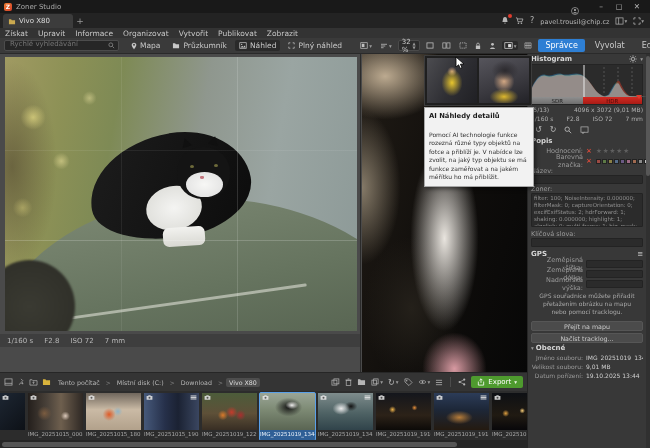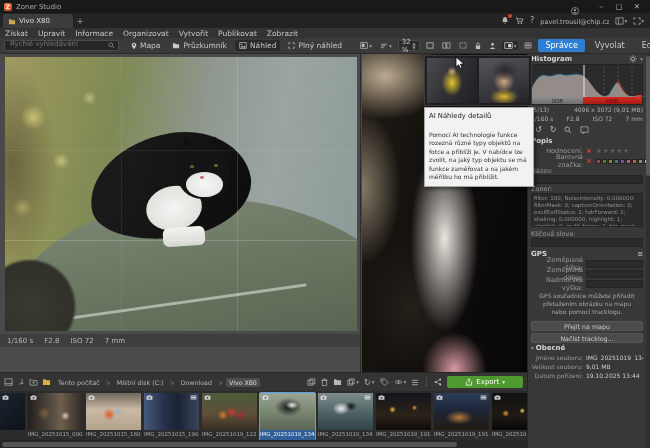--- a/index.html
+++ b/index.html
@@ -94,21 +94,21 @@
       radial-gradient(ellipse 14px 18px at 50% 55%,#e8c62e,rgba(232,198,46,0) 75%),
       radial-gradient(circle 6px at 50% 30%,#caa27e,rgba(202,162,126,0) 80%),
       linear-gradient(120deg,#4c4c50 0%,#2e2e33 55%,#202024 100%);}
   .fly-img.face{background:
       radial-gradient(ellipse 16px 12px at 52% 28%,#2c2a2e,rgba(44,42,46,0) 85%),
       radial-gradient(ellipse 13px 14px at 50% 52%,#d2a783,rgba(210,167,131,0) 80%),
       radial-gradient(ellipse 18px 10px at 50% 86%,#ddb82e,rgba(221,184,46,0) 80%),
       linear-gradient(160deg,#56555c 0%,#39383e 60%,#222227 100%);}
   .tooltip{position:absolute;left:424px;top:107px;width:110px;background:#f2f2f2;border:1px solid #a8a8a8;z-index:21;
            padding:4px 4px 5px 4px;box-shadow:2px 2px 4px rgba(0,0,0,.45);}
-  .tt-title{font-size:6.8px;font-weight:normal;color:#1a1a1a;margin-bottom:11px;}
+  .tt-title{font-size:6.8px;font-weight:bold;color:#1a1a1a;margin-bottom:11px;}
   .tt-body{font-size:6px;color:#333;line-height:1.4;}
   .cursor{position:absolute;left:455px;top:56px;z-index:25;}
   
   .panel{position:absolute;left:527px;top:54px;width:123px;height:394px;background:#383838;border-left:1px solid #262626;z-index:5;
          font-size:6.5px;color:#c5c5c5;}
   .panel-scroll{position:absolute;right:0;top:0;width:4px;height:100%;background:#303030;}
   .panel-scroll .pthumb{position:absolute;left:0;top:2px;width:4px;height:120px;background:#575757;border-radius:2px;}
   .pan-inner{position:absolute;left:0;top:0;right:4px;bottom:0;padding:0 3px;}
   .sec-head{display:flex;align-items:center;height:10px;font-size:7px;font-weight:bold;color:#d8d8d8;}
   .hist-wrap{background:#2b2b2b;border:1px solid #242424;}
@@ -140,21 +140,21 @@
             display:flex;align-items:center;justify-content:center;font-family:inherit;}
   
   .fsbar{position:absolute;left:0;top:372px;width:527px;height:19px;background:#343434;border-top:1px solid #262626;
          display:flex;align-items:center;padding:0 4px;gap:4px;}
   .crumbs{display:flex;align-items:center;gap:3px;font-size:6.3px;color:#b5b5b5;}
   .crumb{padding:1px 3px;border-radius:2px;white-space:nowrap;}
   .crumb.last{background:#4d4d4d;color:#ddd;}
   .crumb-sep{color:#888;font-size:6px;}
   .fs-right{margin-left:auto;display:flex;align-items:center;gap:5px;}
   .fs-ic{display:flex;align-items:center;gap:1px;color:#b5b5b5;}
-  .export-btn{display:flex;align-items:center;gap:3px;background:#4e9a2e;border-radius:2px;color:#fff;font-size:7px;padding:2px 18px;}
+  .export-btn{display:flex;align-items:center;gap:3px;background:#4e9a2e;border-radius:2px;color:#fff;font-size:7px;padding:2px 6px;}
   .thumbs{position:absolute;left:0;top:391px;width:527px;height:49px;background:#2c2c2c;display:flex;gap:3px;padding:2px 0 0 0;overflow:hidden;}
   .thumb{width:55px;flex-shrink:0;display:flex;flex-direction:column;position:relative;border-radius:1px;}
   .thumb.selected{outline:1px solid #5aa0e8;background:#2f5f96;}
   .thumb.partial{width:25px;}
   .thumb-img{height:37px;width:100%;position:relative;overflow:hidden;}
   .thumb-label{height:9px;font-size:5.5px;color:#a8a8a8;text-align:center;line-height:9px;white-space:nowrap;overflow:hidden;}
   .thumb.selected .thumb-label{color:#eaf2fb;}
   .t-badge{position:absolute;left:2px;top:2px;opacity:.85;}
   .t-stack{position:absolute;right:2px;top:2px;opacity:.85;}
   .sc-edge{background:linear-gradient(135deg,#1d2632,#0d1117);}

